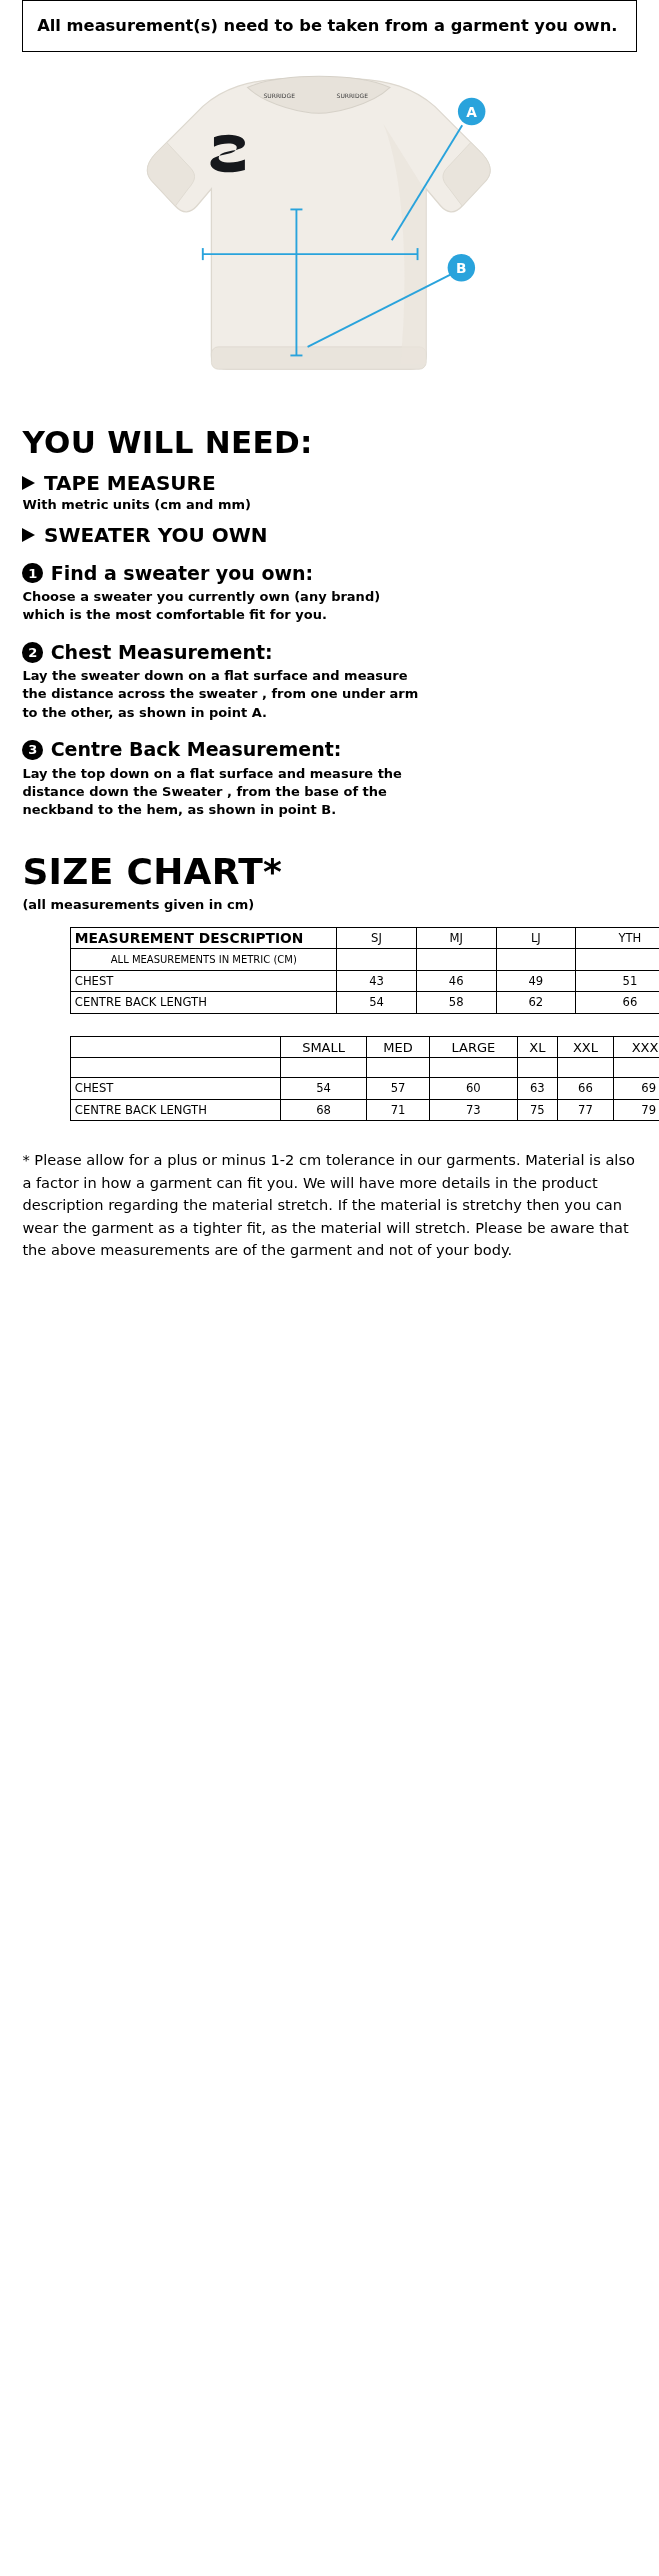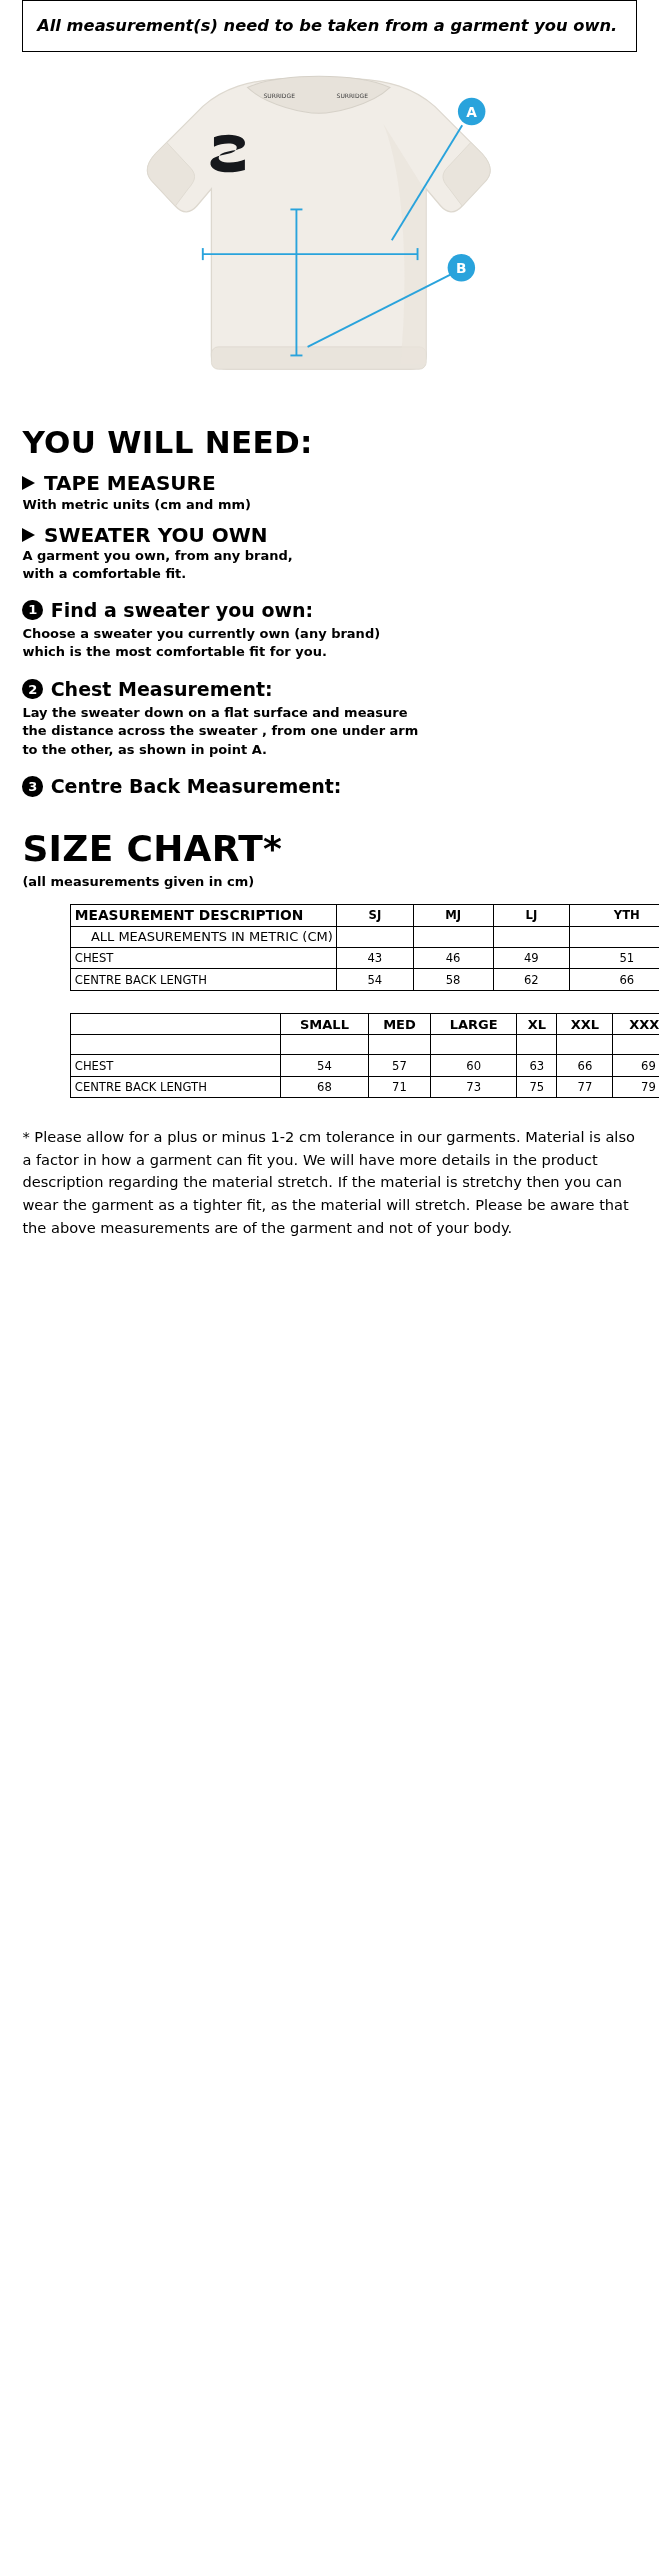--- a/index.html
+++ b/index.html
@@ -32,21 +32,20 @@
   }
   .notice-box {
     border: 1.7px solid #000;
     padding: 13.8px 13.8px 13.8px 13.8px;
     margin-bottom: 20.6px;
   }
   .notice-box .notice-text {
     font-size: 16.3px;
     font-weight: bold;
     line-height: 1.35;
-    font-style: italic;
   }
 
   
   .illustration {
     position: relative;
     height: 335px;
     margin: 12px 0 17px 0;
   }
   .illustration svg {
     display: block;
@@ -140,35 +139,35 @@
     margin-left: 48px;
   }
   table.sizes td, table.sizes th {
     border: 0.9px solid #000;
     padding: 1.7px 3.4px;
     text-align: center;
     height: 17px;
     font-weight: normal;
   }
   table.sizes th {
-    font-weight: bold;
+    font-weight: normal;
   }
   table.sizes .lbl {
     text-align: left;
     padding-left: 3.4px;
   }
   table.sizes .hdr-desc {
     text-align: left;
     font-size: 13.8px;
     font-weight: bold;
     padding-left: 3.4px;
   }
   table.sizes .metric-row td {
-    text-align: right;
-    font-size: 13px;
+    text-align: center;
+    font-size: 10px;
   }
   table.sizes.second th {
     font-size: 13px;
   }
   table.sizes.second .blank-row td {
     height: 15.5px;
   }
 
   
   .footnote {
@@ -251,22 +250,20 @@
       <span>TAPE MEASURE</span>
     </div>
     <div class="need-sub">With metric units (cm and mm)</div>
   </div>
 
   <div class="need-item">
     <div class="need-head">
       <span class="tri"></span>
       <span>SWEATER YOU OWN</span>
     </div>
-    <div class="need-sub" style="white-space:pre-line">A garment you own, from any brand,
-with a comfortable fit.</div>
   </div>
 
   <div class="step">
     <div class="step-head">
       <span class="circle-num">1</span>
       <span class="step-title">Find a sweater you own:</span>
     </div>
     <div class="step-body" style="white-space:pre-line">Choose a sweater you currently own (any brand)
 which is the most comfortable fit for you.</div>
   </div>
@@ -279,20 +276,23 @@
     <div class="step-body" style="white-space:pre-line">Lay the sweater down on a flat surface and measure
 the distance across the sweater , from one under arm
 to the other, as shown in point A.</div>
   </div>
 
   <div class="step">
     <div class="step-head">
       <span class="circle-num">3</span>
       <span class="step-title">Centre Back Measurement:</span>
     </div>
+    <div class="step-body" style="white-space:pre-line">Lay the top down on a flat surface and measure the
+distance down the Sweater , from the base of the
+neckband to the hem, as shown in point B.</div>
   </div>
 
   <h2 class="chart-title">SIZE CHART*</h2>
   <div class="chart-sub">(all measurements given in cm)</div>
 
   <table class="sizes first">
     <tbody>
         <tr>
       <th class="hdr-desc" style="width:258px">MEASUREMENT DESCRIPTION</th>
       <th>SJ</th>

